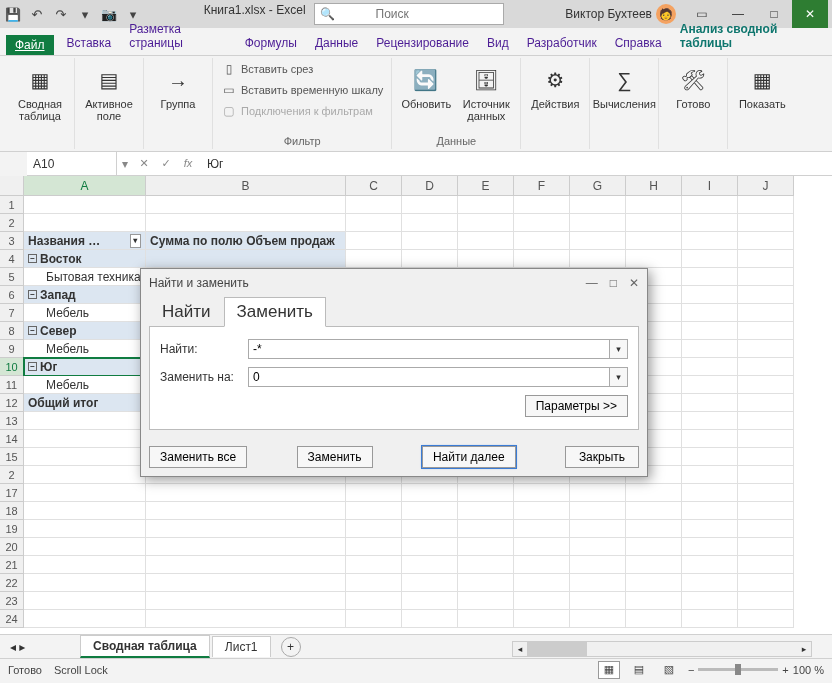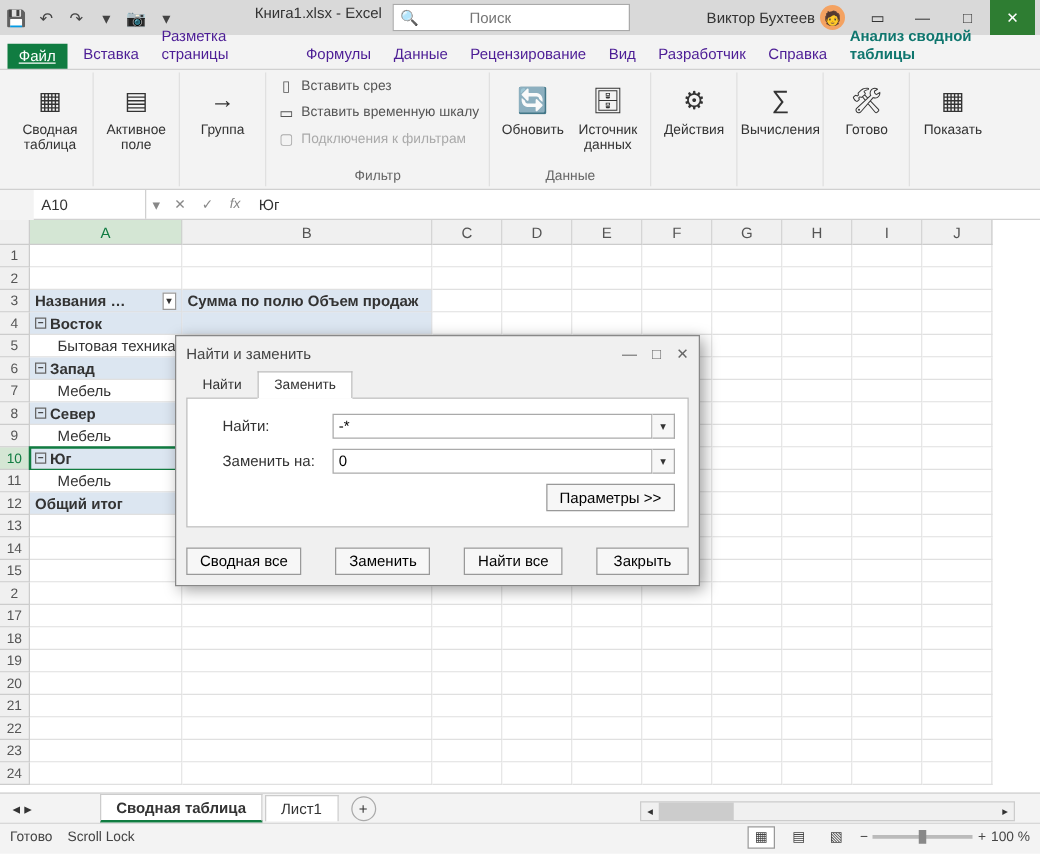--- a/index.html
+++ b/index.html
@@ -78,29 +78,29 @@
 .statusbar { height: 22px; background: #f3f3f3; border-top: 1px solid #d0d0d0; display: flex; align-items: center; padding: 0 8px; font-size: 11px; color: #444; }
 .statusbar .left { display: flex; gap: 12px; flex: 1; }
 .statusbar .right { display: flex; align-items: center; gap: 8px; }
 .viewbtn { width: 22px; height: 18px; border: 1px solid transparent; display: flex; align-items: center; justify-content: center; font-size: 11px; }
 .viewbtn.active { border-color: #999; background: #fff; }
 .zoom { display: flex; align-items: center; gap: 4px; }
 .zoomslider { width: 80px; height: 3px; background: #bbb; position: relative; }
 .zoomslider .th { position: absolute; left: 50%; top: -4px; width: 6px; height: 11px; background: #888; transform: translateX(-50%); }
 
 
-.dialog { position: absolute; left: 140px; top: 268px; width: 420px; background: #f0f0f0; border: 1px solid #888; box-shadow: 3px 3px 12px rgba(0,0,0,0.4); }
+.dialog { position: absolute; left: 140px; top: 268px; width: 508px; background: #f0f0f0; border: 1px solid #888; box-shadow: 3px 3px 12px rgba(0,0,0,0.4); }
 .dialog .dtitlebar { height: 28px; display: flex; align-items: center; padding: 0 8px; font-size: 12px; color: #444; }
 .dialog .dtitlebar .dtbtns { margin-left: auto; display: flex; gap: 12px; color: #666; }
 .dialog .dtabs { display: flex; padding: 0 8px; }
-.dialog .dtab { padding: 4px 12px; font-size: 11px; border: 1px solid transparent; cursor: pointer; }
+.dialog .dtab { padding: 4px 12px; font-size: 17px; border: 1px solid transparent; cursor: pointer; }
 .dialog .dtab.active { background: #fff; border-color: #bbb; border-bottom-color: #fff; position: relative; z-index: 2; }
 .dialog .dbody { background: #fff; border: 1px solid #bbb; margin: -1px 8px 8px 8px; padding: 12px 10px; position: relative; z-index: 1; }
 .dialog .drow { display: flex; align-items: center; margin-bottom: 8px; gap: 6px; }
-.dialog .drow label { width: 82px; font-size: 12px; margin-left: 18px; }
+.dialog .drow label { width: 82px; font-size: 12px; }
 .dialog .dinput { flex: 1; display: flex; }
 .dialog .dinput input { flex: 1; border: 1px solid #aaa; height: 20px; padding: 0 4px; font-size: 12px; }
 .dialog .dinput .dd { width: 18px; border: 1px solid #aaa; border-left: none; display: flex; align-items: center; justify-content: center; font-size: 9px; background: #f7f7f7; }
 .dialog .dparams { text-align: right; margin-top: 6px; }
 .dialog .dbtn { border: 1px solid #999; background: #f7f7f7; padding: 3px 10px; font-size: 12px; cursor: pointer; }
 .dialog .dactions { display: flex; gap: 10px; padding: 8px; justify-content: space-between; }
 .dialog .dactions .dbtn { min-width: 74px; }
 .dialog .dbtn.focus { outline: 1px solid #3a7bd5; box-shadow: 0 0 2px #3a7bd5; }
 
 
@@ -1132,18 +1132,18 @@
       <div class="dinput">
         <input value="0" style="">
         <div class="dd">▾</div>
       </div>
     </div>
     <div class="dparams">
       <button class="dbtn">Параметры &gt;&gt;</button>
     </div>
   </div>
   <div class="dactions">
-    <button class="dbtn">Сводная все</button>
+    <button class="dbtn">Заменить все</button>
     <button class="dbtn">Заменить</button>
-    <button class="dbtn">Найти все</button>
+    <button class="dbtn focus">Найти далее</button>
     <button class="dbtn">Закрыть</button>
   </div>
 </div>
 
 </body></html>

